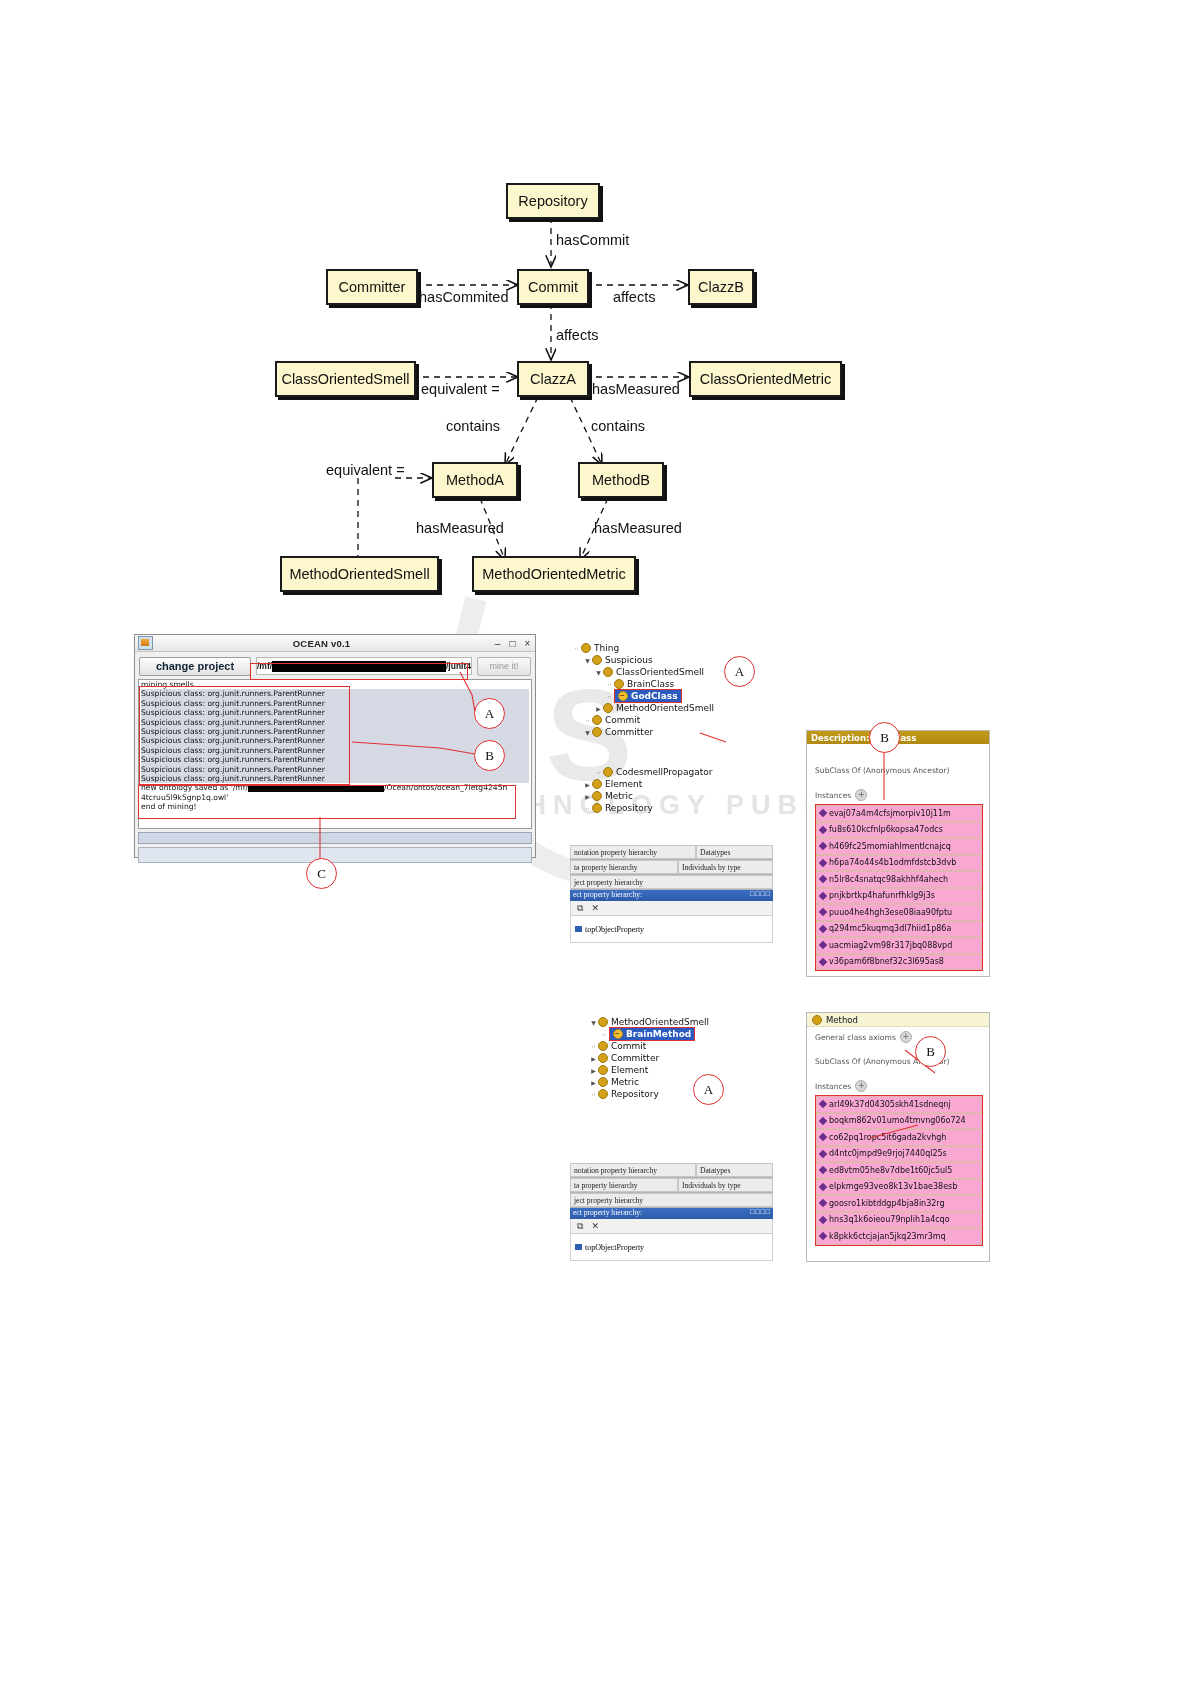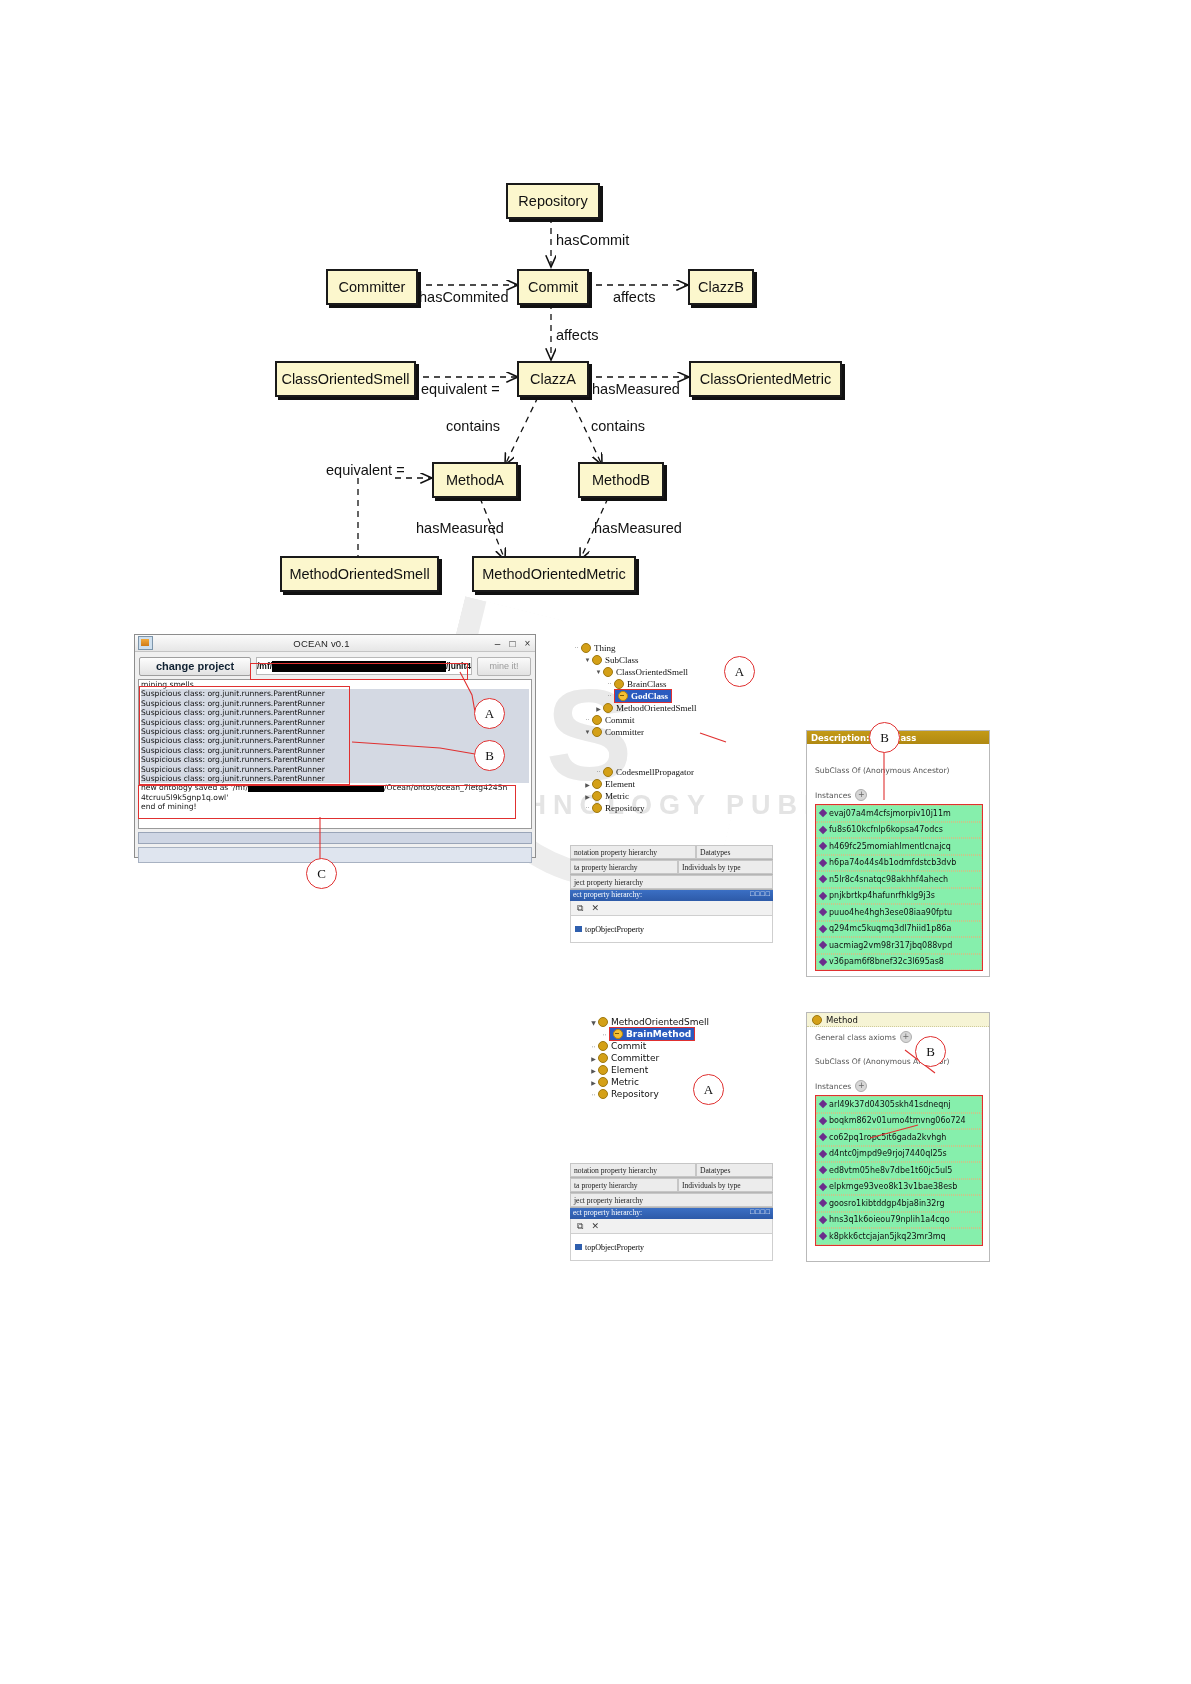--- a/index.html
+++ b/index.html
@@ -20,21 +20,21 @@
         box-shadow:3px 3px 0 #111;display:flex;align-items:center;justify-content:center;
         font-size:14.5px;color:#111;font-family:"Liberation Sans",sans-serif;white-space:nowrap;}
   .edge-label{position:absolute;font-size:14.5px;color:#111;white-space:nowrap;background:transparent;}
   #uml svg{position:absolute;left:0;top:0;width:1191px;height:450px;overflow:visible;}
 
   
   #ocean{position:absolute;left:134px;top:634px;width:400px;height:222px;
      background:#f0f0f0;border:1px solid #8d8d8d;z-index:3;font-size:9px;}
   #ocean-title{height:16px;background:linear-gradient(#fbfbfb,#e6e6e6);
      border-bottom:1px solid #c4c4c4;display:flex;align-items:center;}
-  #ocean-title .t{flex:1;text-align:center;font-size:9.5px;color:#232323;font-weight:normal;letter-spacing:.2px;}
+  #ocean-title .t{flex:1;text-align:center;font-size:9.5px;color:#232323;font-weight:bold;letter-spacing:.2px;}
   .winbtn{width:15px;text-align:center;font-size:10px;color:#333;}
   .javaicon{width:13px;height:12px;margin-left:3px;background:#cfe0ef;border:1px solid #7d95aa;
      display:inline-block;position:relative;}
   .javaicon:after{content:"";position:absolute;left:2px;top:2px;width:8px;height:7px;
      background:linear-gradient(#f3a93a,#cf7b18);}
   #ocean-bar{height:22px;display:flex;align-items:center;padding:3px 4px 2px 4px;gap:5px;}
   #changeproj{width:110px;height:17px;background:linear-gradient(#fdfdfd,#e2e2e2);
      border:1px solid #9e9e9e;border-radius:2px;font-size:11px;font-weight:bold;color:#123;
      display:flex;align-items:center;justify-content:center;}
   #pathbox{flex:1;height:16px;background:#fff;border:1px solid #b9b9b9;display:flex;align-items:center;
@@ -86,21 +86,21 @@
   .bluesq{width:7px;height:6px;background:#2f5fae;margin-right:3px;}
 
   .desc-panel{position:absolute;background:#fff;border:1px solid #b9b9b9;z-index:3;
      font-family:"DejaVu Sans",sans-serif;}
   .desc-hdr{height:13px;background:linear-gradient(#c49a17,#b08912);color:#fff;font-size:8.5px;
      display:flex;align-items:center;padding-left:4px;font-weight:bold;}
   .desc-lbl{font-size:7.6px;color:#555;padding:4px 0 0 8px;display:flex;align-items:center;gap:4px;}
   .plus{width:10px;height:10px;border-radius:50%;background:#d7d7d7;border:1px solid #aeaeae;
      color:#666;font-size:8px;display:flex;align-items:center;justify-content:center;line-height:1;}
   .inst-list{margin:3px 6px 0 8px;border:1.3px solid #e03030;}
-  .inst{height:14.5px;background:#86efac;border:1px dotted #c9c58a;display:flex;align-items:center;
+  .inst{height:14.5px;background:#f9a8d4;border:1px dotted #c9c58a;display:flex;align-items:center;
      font-size:8px;color:#111;padding-left:3px;white-space:nowrap;overflow:hidden;}
   .diamond{width:6px;height:6px;background:#6b2d8c;transform:rotate(45deg);margin-right:3px;flex:none;}
 
   .method-hdr{height:13px;background:#f6f4d5;border-bottom:1px dotted #cfcb9a;
      display:flex;align-items:center;padding-left:5px;font-size:8.5px;color:#111;gap:4px;}
 </style>
 </head>
 <body>
 
 <div id="watermark">
@@ -243,30 +243,30 @@
 </div>
 
 <div id="redbox-path"></div>
 <div id="redbox-b"></div>
 <div id="redbox-c"></div>
 
 <div class="callout" style="left:474px;top:698px;">A</div>
 <div class="callout" style="left:474px;top:740px;">B</div>
 <div class="callout" style="left:306px;top:858px;">C</div>
 
-<div class="tree" id="tree-top" style="left:572px;top:642px;width:200px;font-family:Liberation Serif, serif;">
+<div class="tree" id="tree-top" style="left:572px;top:642px;width:200px;">
     <div class="trow" style="padding-left: 0px;">
       <span class="arrowdn">··</span>
       <span class="dot"></span>
       <span>Thing</span>
     </div>
     <div class="trow" style="padding-left: 11px;">
       <span class="arrowdn">▼</span>
       <span class="dot"></span>
-      <span>SubClass</span>
+      <span>Suspicious</span>
     </div>
     <div class="trow" style="padding-left: 22px;">
       <span class="arrowdn">▼</span>
       <span class="dot"></span>
       <span>ClassOrientedSmell</span>
     </div>
     <div class="trow" style="padding-left: 33px;">
       <span class="arrowdn">··</span>
       <span class="dot"></span>
       <span>BrainClass</span>

